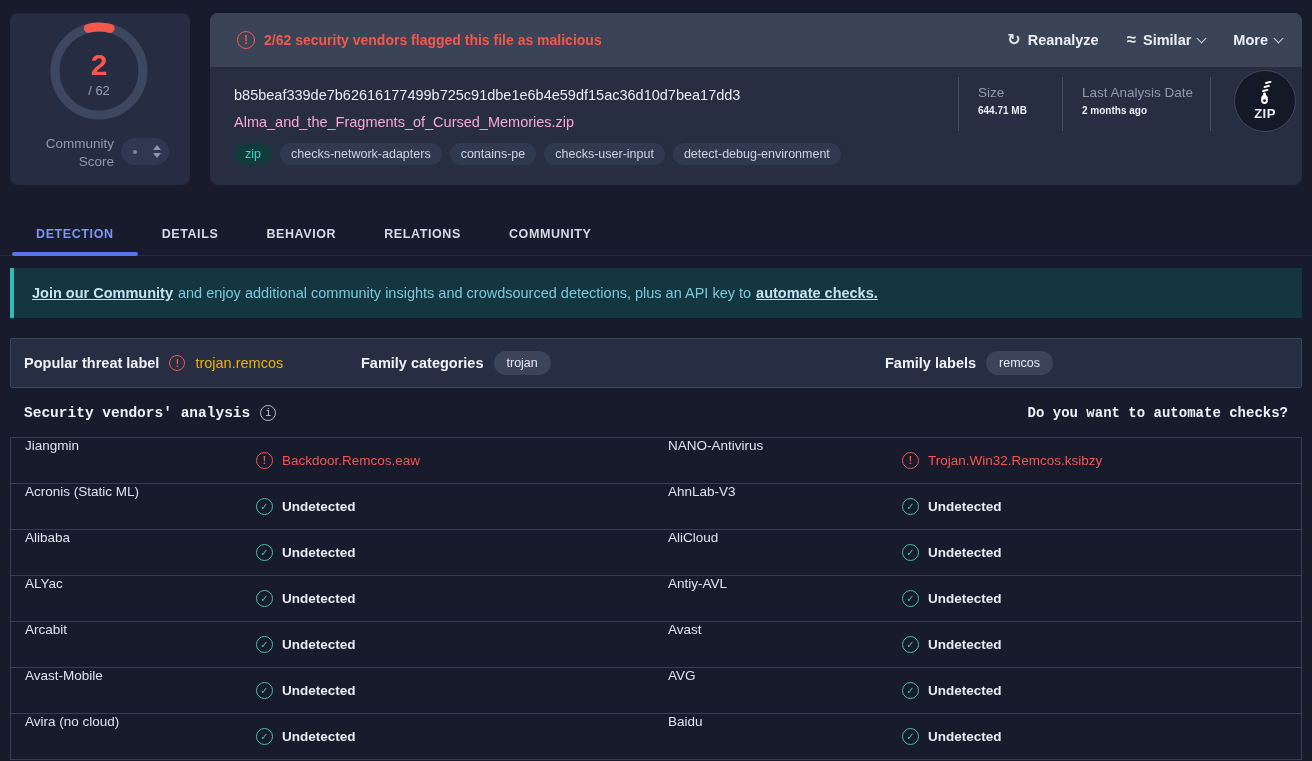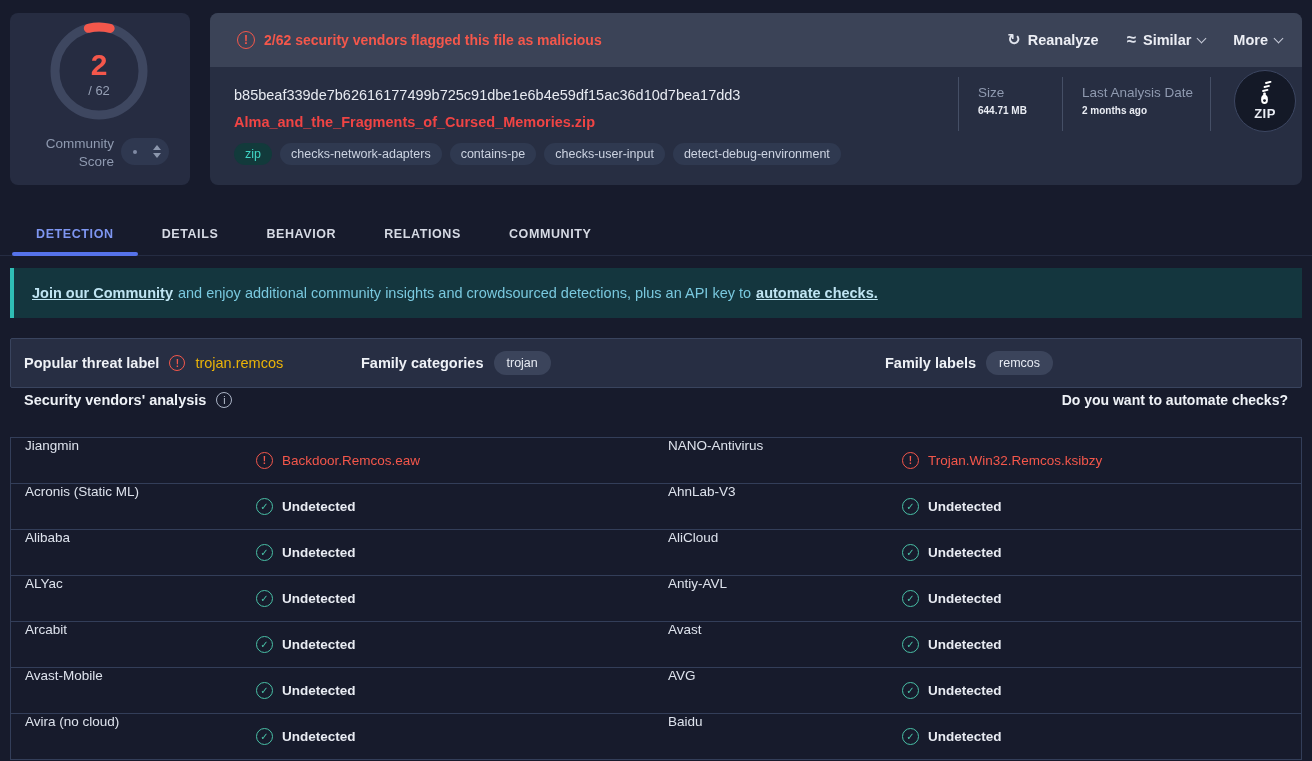--- a/index.html
+++ b/index.html
@@ -59,21 +59,21 @@
     font-family:inherit;
   }
   .refresh-glyph { font-size:16px; line-height:16px; color:#dfe3ec; }
   .similar-glyph { font-size:17px; line-height:14px; color:#dfe3ec; }
   .chev {
     display:inline-block; width:7px; height:7px; border-right:1.5px solid #c6cbd8;
     border-bottom:1.5px solid #c6cbd8; transform:rotate(45deg); margin-top:-4px;
   }
   .file-body { position:relative; height:118px; }
   .file-hash { position:absolute; left:24px; top:20px; font-size:14.5px; color:#e7eaf1; }
-  .file-name { position:absolute; left:24px; top:47px; font-size:14.5px; color:#ef4444;font-weight:bold; }
+  .file-name { position:absolute; left:24px; top:47px; font-size:14.5px; color:#f9a8d4; }
   .tag-row { position:absolute; left:24px; top:76px; display:flex; gap:8px; }
   .tag {
     height:22px; border-radius:11px; background:#2f3950; color:#ccd3e1;
     font-size:12.5px; display:flex; align-items:center; padding:0 11px; cursor:pointer;
   }
   .tag.tag-type { background:#123a3b; color:#40d4c4; }
   .vdiv { position:absolute; top:10px; width:1px; height:54px; background:#454f66; }
   .meta-label { color:#8f9ab0; font-size:13.5px; }
   .meta-value { color:#e9ecf3; font-size:10px; font-weight:700; margin-top:5px; }
   .meta-size { position:absolute; left:768px; top:18px; }
@@ -125,21 +125,21 @@
   }
   .threat-value { color:#eab308; font-size:14.5px; cursor:pointer; }
   .pill {
     height:24px; border-radius:12px; background:#3b445b; color:#e6eaf2; font-size:12.5px;
     display:flex; align-items:center; padding:0 13px; cursor:pointer;
   }
 
   
   .analysis-header {
     position:absolute; left:10px; top:392px; width:1292px; height:42px;
-    display:flex; padding:0 14px;
+    display:flex; align-items:center; padding:0 14px;font-family:Liberation Mono, monospace;
   }
   .analysis-title { font-size:14.5px; font-weight:700; color:#eef1f6; }
   .info-icon {
     width:16px; height:16px; border-radius:50%; border:1.25px solid #aab3c5; color:#c2cad9;
     font-size:10px; display:flex; align-items:center; justify-content:center; margin-left:10px;
     cursor:pointer;
   }
   .automate-link { margin-left:auto; font-size:14px; font-weight:600; color:#eef1f6; cursor:pointer; }
 
   

